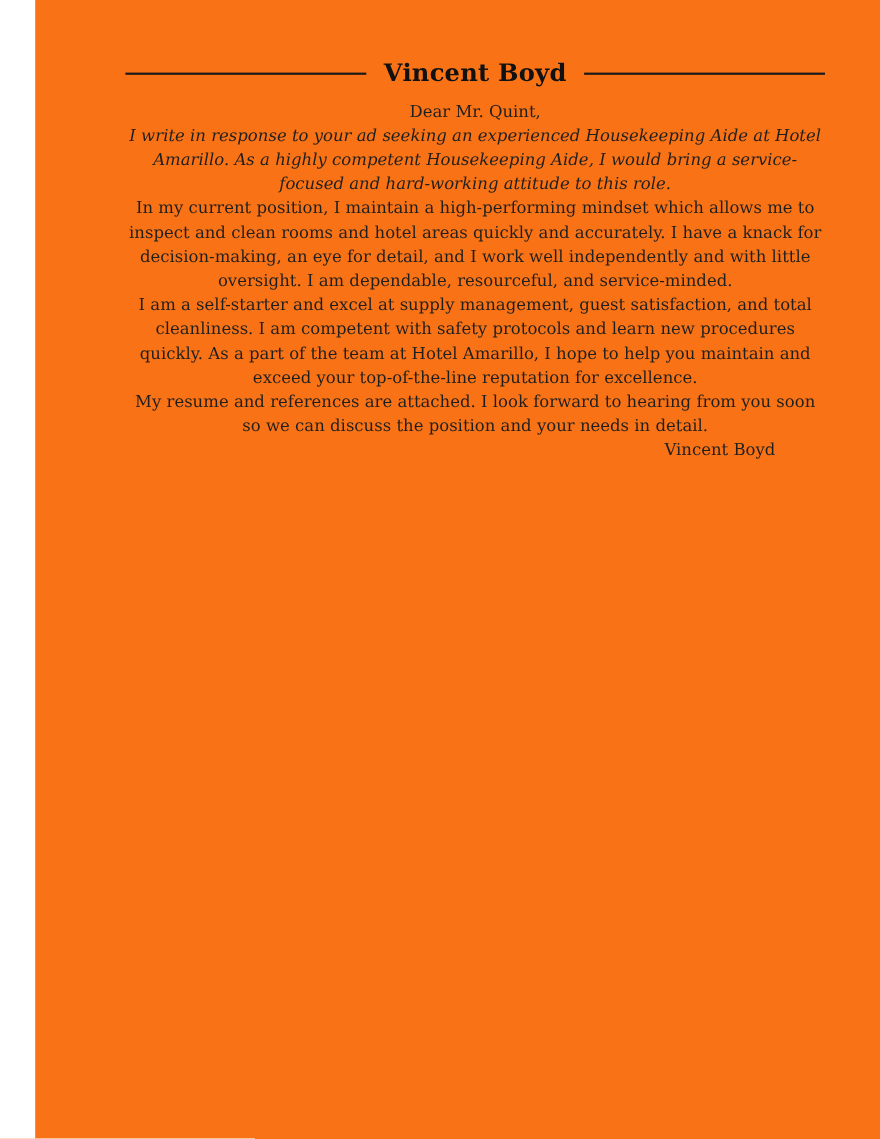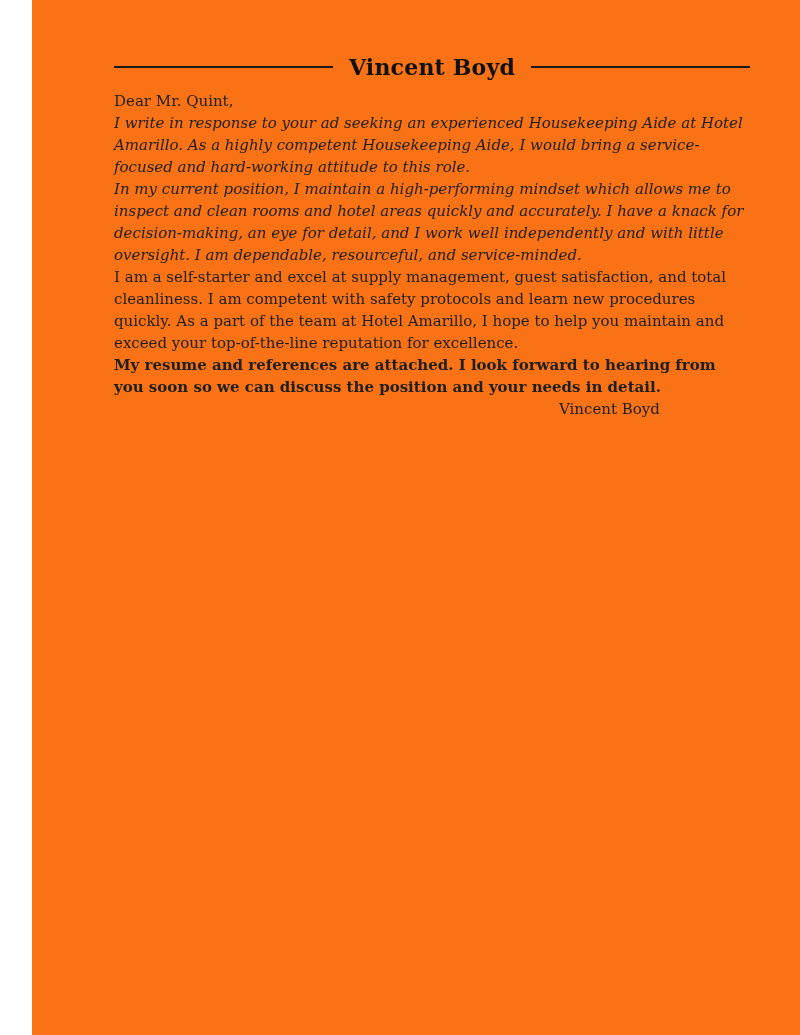--- a/index.html
+++ b/index.html
@@ -50,27 +50,28 @@
     font-size: 15px;
     line-height: 21px;
     color: #161616;
   }
   .address-line { margin-top: 8px; }
   
   .letter-body {
     margin-top: 8px;
     font-size: 15px;
     line-height: 22px;
+    text-align: center;
   }
   .letter-body p { margin: 0; }
   .greeting       { margin-bottom: 2px; }
   .para-1         { margin-bottom: 18px; font-style: italic; }
-  .para-2         { margin-bottom: 17px; font-style: italic; }
+  .para-2         { margin-bottom: 17px; }
   .para-3         { margin-bottom: 15px; }
-  .para-4         { margin-bottom: 5px; font-weight: bold; }
+  .para-4         { margin-bottom: 5px; }
   .closing-block  { margin-left: 445px; }
   .closing-salutation { margin-bottom: 40px !important; }
 </style>
 </head>
 <body>
 
 <div class="page">
 
   <header class="letter-header">
     <div class="name-row">

